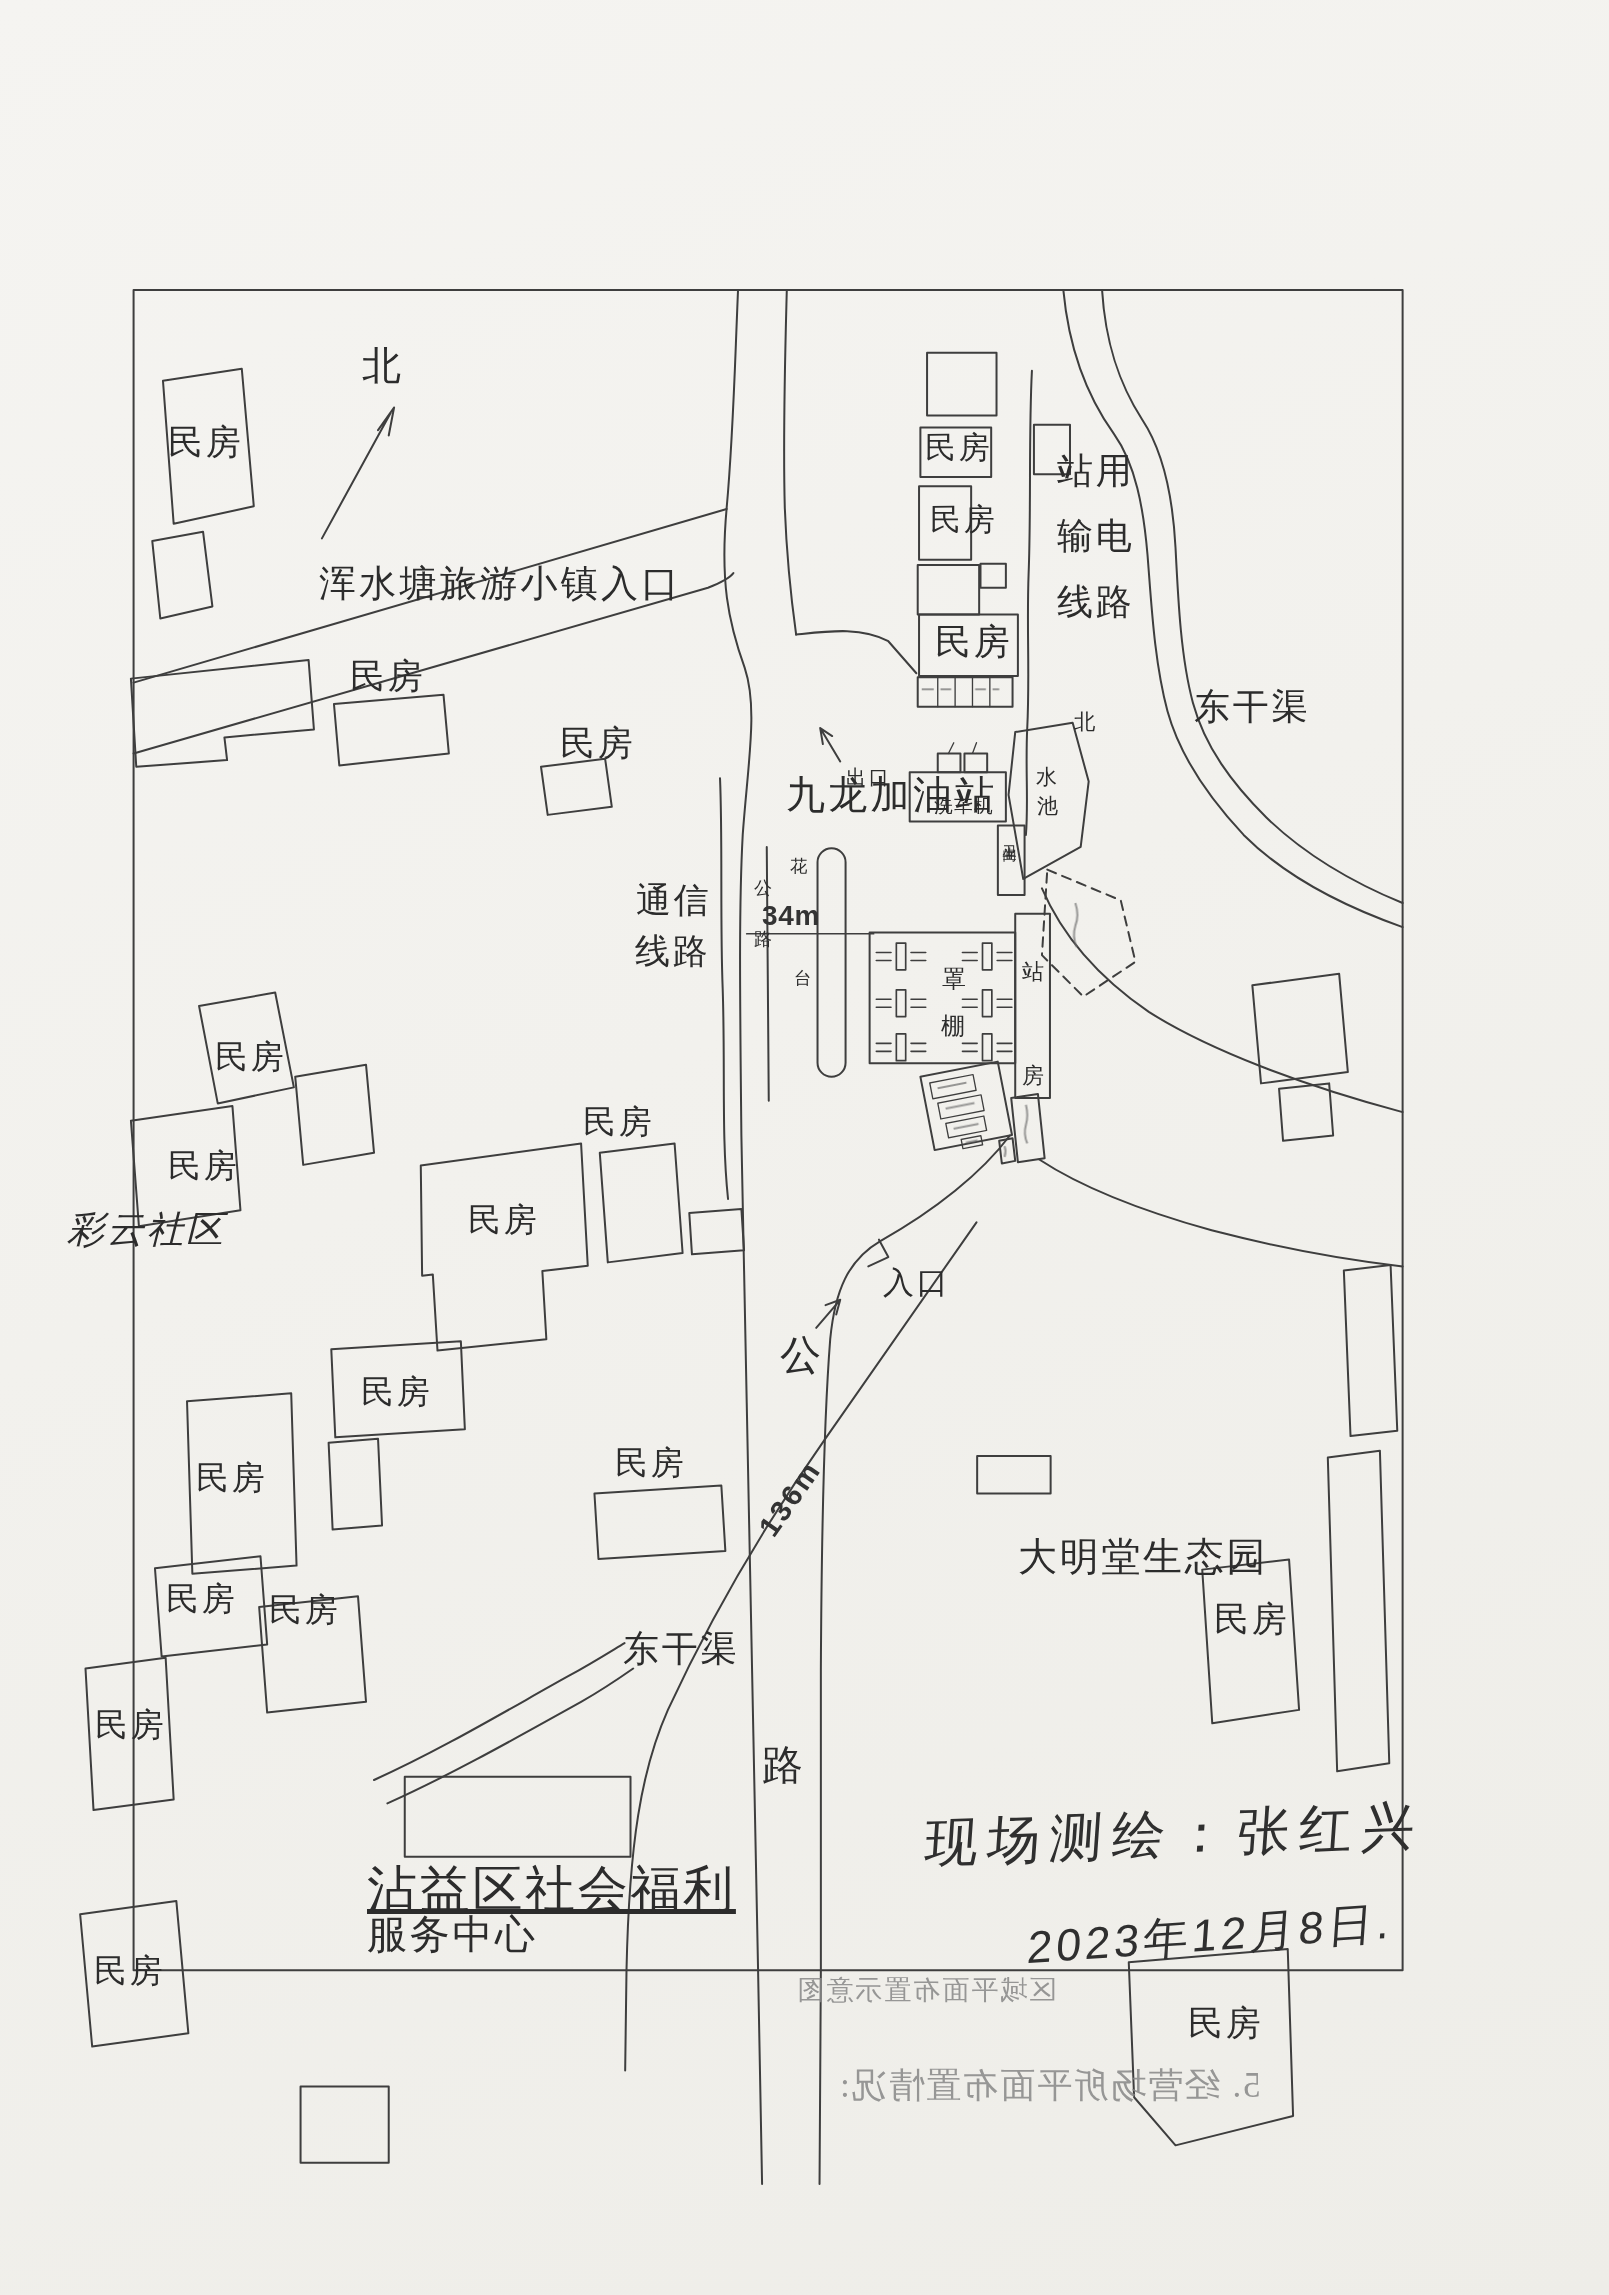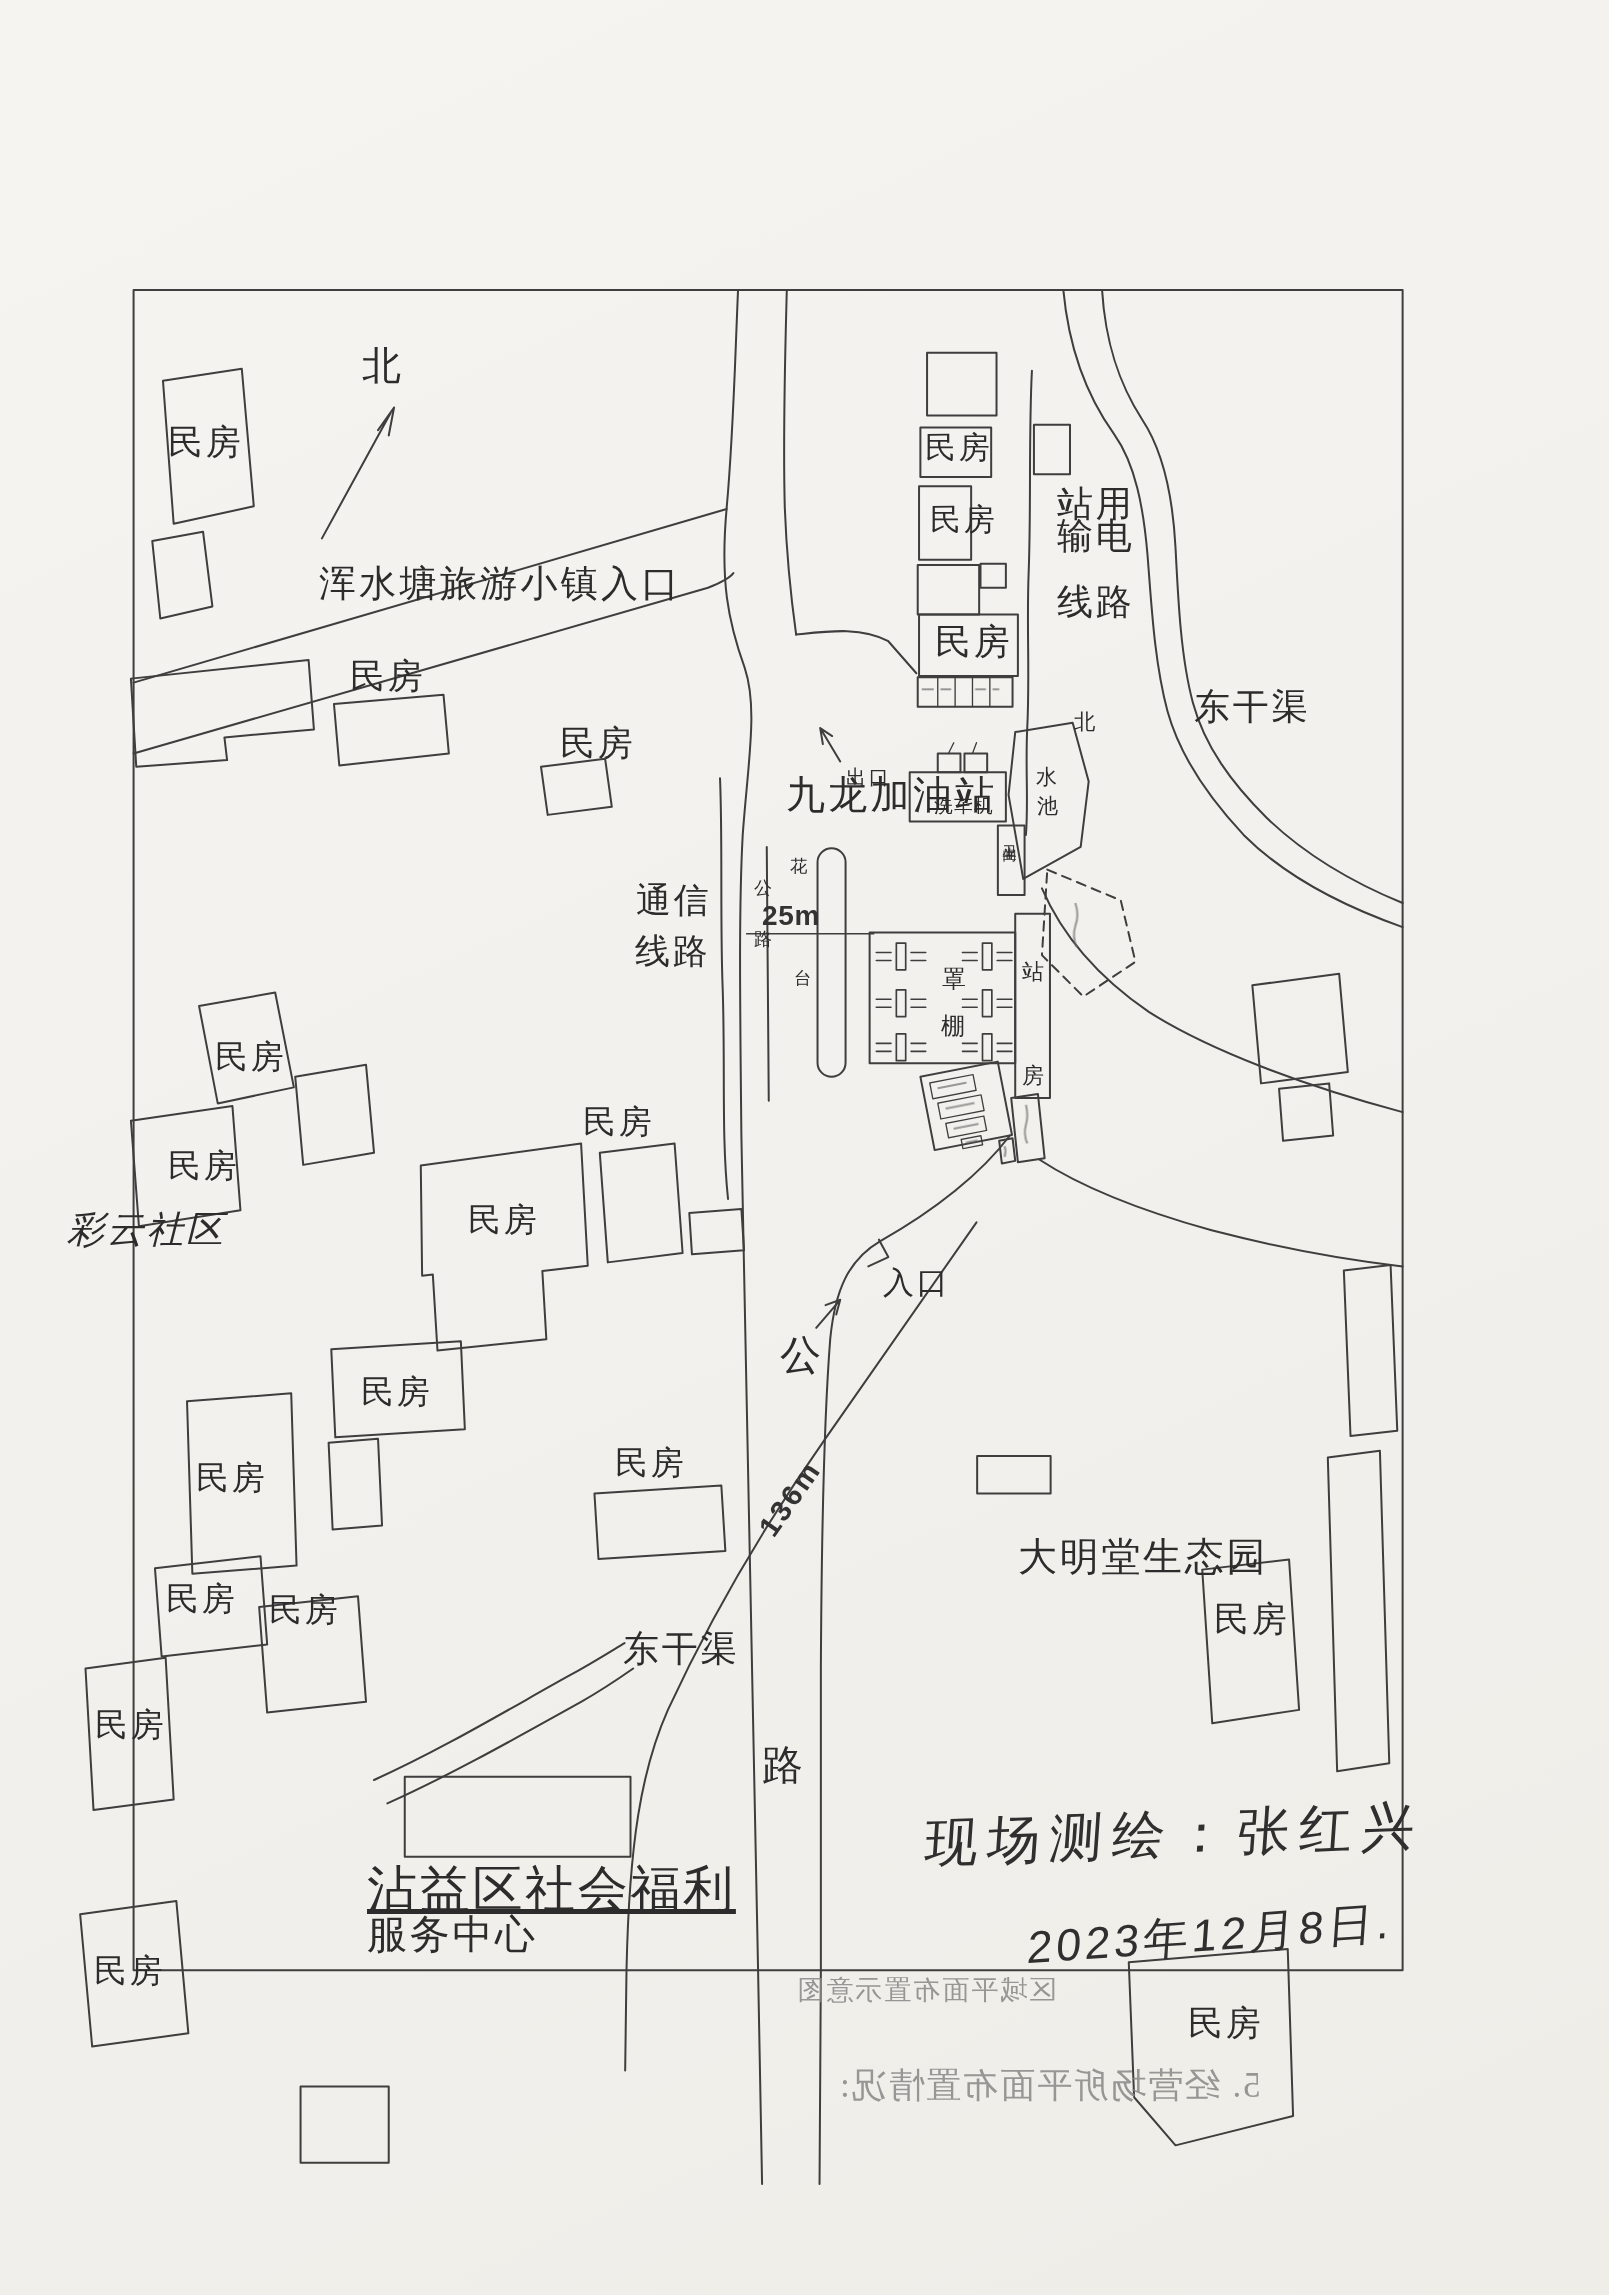--- a/index.html
+++ b/index.html
@@ -182,41 +182,41 @@
       </g>
       <path d="M1536 1654 q4 16 0 30 q-4 14 2 28 M1504 1716 q3 8 0 16"></path>
       <path d="M1610 1352 q6 18 0 34 q-5 16 2 32"></path>
     </g>
   </svg>
 
   <div class="lbl" style="left:362px;top:346px;font-size:39px;">北</div>
 
   <div class="lbl" style="left:319px;top:565px;font-size:37px;letter-spacing:3.3px;">浑水塘旅游小镇入口</div>
   <div class="lbl" style="left:754px;top:879px;font-size:18px;">公</div>
-  <div class="lbl dim" style="left:762px;top:902px;font-size:28px;letter-spacing:0.7px;">25m</div>
+  <div class="lbl dim" style="left:762px;top:902px;font-size:28px;letter-spacing:0.7px;">34m</div>
   <div class="lbl" style="left:754px;top:930px;font-size:18px;">路</div>
   <div class="lbl" style="left:780px;top:1335px;font-size:41px;">公</div>
   <div class="lbl" style="left:762px;top:1745px;font-size:41px;">路</div>
   <div class="lbl dim" style="left:754px;top:1525px;font-size:29px;transform:rotate(-55deg);transform-origin:left top;">136m</div>
 
   <div class="lbl" style="left:786px;top:775px;font-size:39px;letter-spacing:3.3px;text-align:center;">九龙加油站</div>
   <div class="lbl" style="left:846px;top:767px;font-size:20px;">出口</div>
   <div class="lbl" style="left:843px;top:1267px;font-size:31px;margin-left:40px;">入口</div>
   <div class="lbl" style="left:934px;top:787px;font-size:18.7px;letter-spacing:1.3px;margin-top:10px;">洗车机</div>
   <div class="lbl" style="left:942px;top:967px;font-size:24px;">罩</div>
   <div class="lbl" style="left:941px;top:1014px;font-size:24px;">棚</div>
   <div class="lbl" style="left:1022px;top:961px;font-size:22px;">站</div>
   <div class="lbl" style="left:1022px;top:1065px;font-size:22px;">房</div>
   <div class="lbl" style="left:790px;top:858px;font-size:17.4px;">花</div>
   <div class="lbl" style="left:794px;top:970px;font-size:17.4px;">台</div>
   <div class="lbl" style="left:1036px;top:767px;font-size:21px;">水</div>
   <div class="lbl" style="left:1037px;top:796px;font-size:21px;">池</div>
   <div class="lbl vert" style="left:1002px;top:834px;font-size:14px;">卫生间</div>
   <div class="lbl" style="left:1074px;top:712px;font-size:21.4px;">北</div>
-  <div class="lbl" style="left:1057px;top:453px;font-size:36px;margin-top:33px;">站用</div>
+  <div class="lbl" style="left:1057px;top:453px;font-size:36px;">站用</div>
   <div class="lbl" style="left:1057px;top:518px;font-size:36px;">输电</div>
   <div class="lbl" style="left:1057px;top:584px;font-size:36px;">线路</div>
 
   <div class="lbl" style="left:636px;top:883px;font-size:35px;">通信</div>
   <div class="lbl" style="left:635px;top:934px;font-size:35px;">线路</div>
 
   <div class="lbl" style="left:1194px;top:689px;font-size:36px;">东干渠</div>
   <div class="lbl" style="left:623px;top:1631px;font-size:36px;">东干渠</div>
 
   <div class="lbl" style="left:67px;top:1211px;font-size:37px;font-style:italic;">彩云社区</div>

